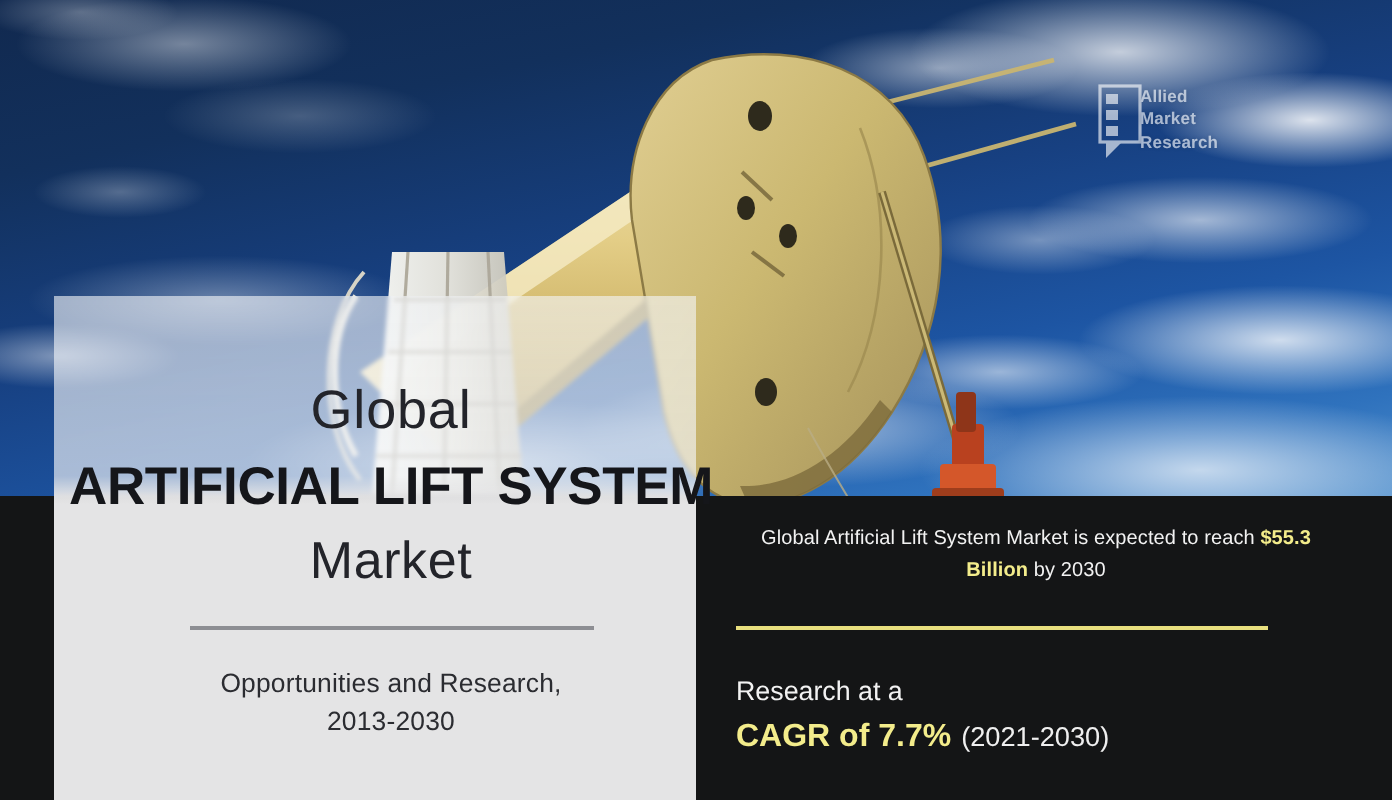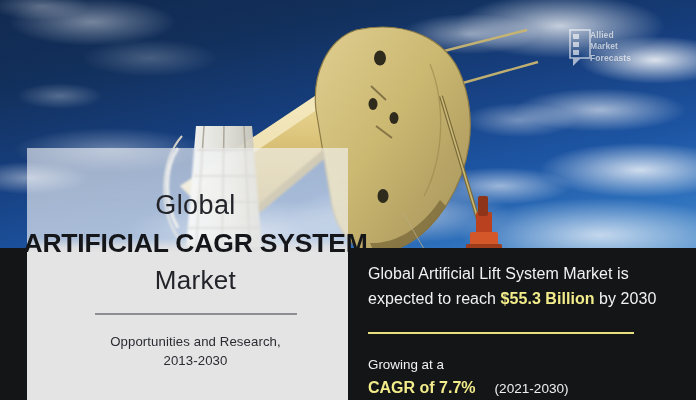--- a/index.html
+++ b/index.html
@@ -102,40 +102,40 @@
     margin-top:17px; text-align:center;
     font-size:13.2px; font-weight:400; color:#2b2c31;
     line-height:1.45; letter-spacing:.1px;
   }
 
   
   .right {
     position:absolute; left:368px; top:262px; width:300px;
   }
   .r-lead {
-    font-size:16px; color:#f2f2f2; line-height:1.55; letter-spacing:.05px;
+    font-size:10px; color:#f2f2f2; line-height:1.55; letter-spacing:.05px;text-align:center;
   }
   .r-lead b { color:#f3ec8b; font-weight:700; }
   .rule-yellow {
     width:266px; height:2px; background:#e8df7e; margin:20px 0 0 0;
   }
   .r-grow {
     margin-top:21px;
     font-size:13.4px; color:#f2f2f2; line-height:1.5;
   }
   .r-cagr {
     margin-top:2px; font-size:15px; color:#f2f2f2; line-height:1.4;
   }
   .r-cagr b { color:#f3ec8b; font-weight:700; font-size:16px;text-align:right; }
-  .r-cagr span.yrs { font-size:13.6px; color:#efefef; margin-left:19px; }
+  .r-cagr span.yrs { font-size:13.6px; color:#efefef; margin-left:5px; }
 
   
   .logo {
-    position:absolute; left:549px; top:29px;
-    width:64px; height:38px; opacity:.62;margin-left:20px;
+    position:absolute; left:549px; top:42px;
+    width:64px; height:38px; opacity:.62;
   }
   .logo .lines { position:absolute; left:0; top:0; }
   .logo-text {
     position:absolute; left:21px; top:1px;
     color:#ffffff; font-size:8.5px; font-weight:700;
     line-height:11.4px; letter-spacing:.1px;
     text-shadow:0 0 2px rgba(0,0,0,.25);
   }
 </style>
 </head>
@@ -229,47 +229,47 @@
   </div>
 
   <div class="dark-band">
     <div class="streak" style="left:110px;top:0;width:3px;height:152px;transform:rotate(12deg);"></div>
     <div class="streak" style="left:236px;top:0;width:2px;height:152px;transform:rotate(-8deg);"></div>
   </div>
 
   <div class="card">
     <div class="card-inner">
       <div class="t-global">Global</div>
-      <div class="t-main">ARTIFICIAL CAGR SYSTEM</div>
+      <div class="t-main">ARTIFICIAL LIFT SYSTEM</div>
       <div class="t-market">Market</div>
       <div class="rule-gray"></div>
       <div class="t-sub">
         <div>Opportunities and Research,</div>
         <div>2013-2030</div>
       </div>
     </div>
   </div>
 
   <div class="right">
     <div class="r-lead"><span>Global Artificial Lift System Market is expected to reach </span><b>$55.3 Billion</b><span> by 2030</span></div>
 
     <div class="rule-yellow"></div>
 
-    <div class="r-grow">Growing at a</div>
+    <div class="r-grow">Research at a</div>
     <div class="r-cagr"><b>CAGR of 7.7%</b><span class="yrs">(2021-2030)</span></div>
   </div>
 
   <div class="logo">
     <svg class="lines" width="22" height="38" viewBox="0 0 22 38">
       <rect x="1" y="1" width="20" height="28" fill="none" stroke="#ffffff" stroke-width="1.6"></rect>
       <polygon points="4,29 4,37 12,29" fill="#ffffff"></polygon>
       <rect x="4" y="5" width="6" height="5" fill="#ffffff"></rect>
       <rect x="4" y="13" width="6" height="5" fill="#ffffff"></rect>
       <rect x="4" y="21" width="6" height="5" fill="#ffffff"></rect>
     </svg>
     <div class="logo-text">
       <div>Allied</div>
       <div>Market</div>
-      <div>Forecasts</div>
+      <div>Research</div>
     </div>
   </div>
 
 </div>
 
 </body></html>

